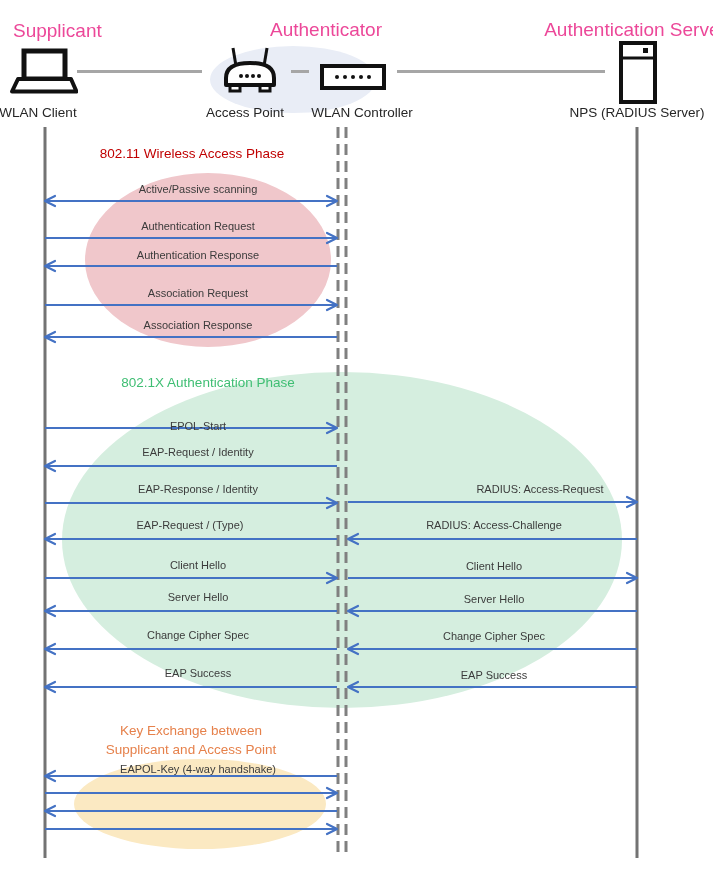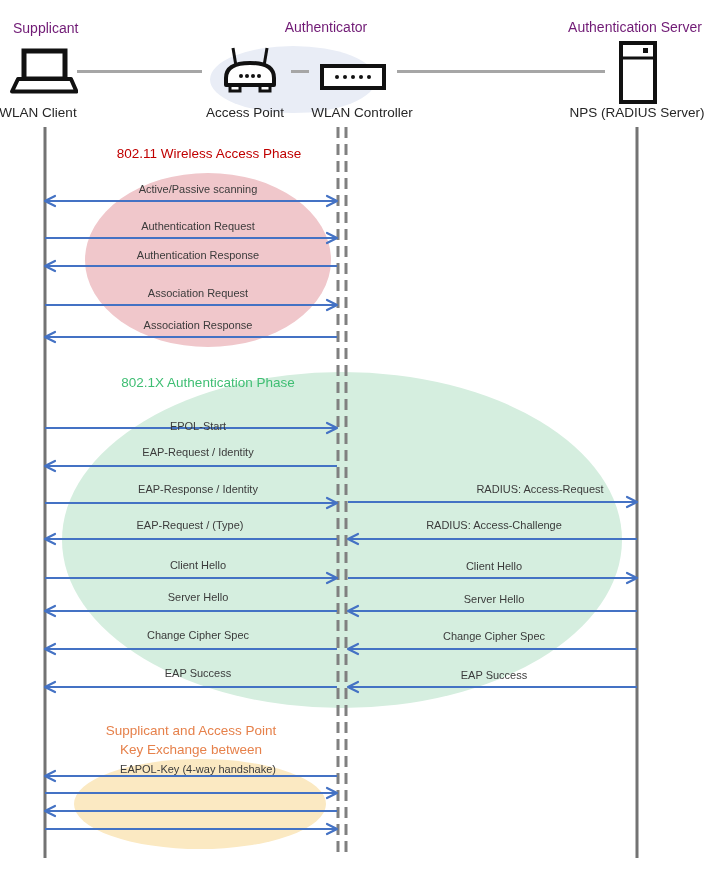--- a/index.html
+++ b/index.html
@@ -1,30 +1,30 @@
 <!DOCTYPE html>
 <html><head>
 <meta charset="utf-8">
 <style>
   html,body{margin:0;padding:0;background:#fff;}
   #canvas{
     position:relative;width:713px;height:875px;background:#fff;overflow:hidden;
     font-family:"Liberation Sans",sans-serif;color:#262626;
   }
-  .hdr-label{position:absolute;font-size:14px;color:#701a75;white-space:nowrap;}
+  .hdr-label{position:absolute;font-size:19px;color:#ec4899;white-space:nowrap;}
   .centered{transform:translateX(-50%);}
   .dev-label{position:absolute;top:105px;font-size:13.5px;color:#262626;white-space:nowrap;}
   .connector{position:absolute;top:70px;height:3px;background:#A6A6A6;}
   .ellipse{position:absolute;border-radius:50%;}
   #ellipse-authenticator{left:210px;top:46px;width:166px;height:67px;background:#E9EDF6;}
   #ellipse-wireless{left:85px;top:173px;width:246px;height:174px;background:#F0C7CB;}
   #ellipse-dot1x{left:62px;top:372px;width:560px;height:336px;background:#D5EEDF;}
   #ellipse-keyexchange{left:74px;top:759px;width:252px;height:90px;background:#FBE9C2;}
   .phase-title{position:absolute;font-size:13.5px;white-space:nowrap;z-index:6;text-align:center;}
-  #phase1-title{left:192px;top:146px;color:#C00000;margin-left:17px;}
+  #phase1-title{left:192px;top:146px;color:#C00000;}
   #phase2-title{left:208px;top:375px;color:#3FBE73;}
   #phase3-title{left:191px;top:721px;color:#E6814B;line-height:19px;}
   .icon{position:absolute;z-index:3;}
   #arrow-layer{position:absolute;left:0;top:0;z-index:4;}
   #labels{position:absolute;left:0;top:0;width:713px;height:875px;z-index:5;pointer-events:none;}
   .msg-label{position:absolute;transform:translateX(-50%);font-size:11px;line-height:15px;
     color:#3B3B3B;white-space:nowrap;}
 </style>
 </head>
 <body>
@@ -77,22 +77,22 @@
   </svg>
 
   <div class="dev-label centered" style="left:30px;margin-left:8px;">WLAN Client</div>
   <div class="dev-label centered" style="left:245px;">Access Point</div>
   <div class="dev-label centered" style="left:362px;">WLAN Controller</div>
   <div class="dev-label centered" style="left:637px;">NPS (RADIUS Server)</div>
 
   <div class="phase-title centered" id="phase1-title">802.11 Wireless Access Phase</div>
   <div class="phase-title centered" id="phase2-title">802.1X Authentication Phase</div>
   <div class="phase-title centered" id="phase3-title">
+    <div>Key Exchange between</div>
     <div>Supplicant and Access Point</div>
-    <div>Key Exchange between</div>
   </div>
 
   <svg id="arrow-layer" width="713" height="875">
     <defs>
       <marker id="ah" markerUnits="userSpaceOnUse" markerWidth="14" markerHeight="14" refX="12" refY="7" orient="auto-start-reverse">
         <path d="M2 2 L12 7 L2 12" fill="none" stroke="#4472C4" stroke-width="2.2" stroke-linecap="round" stroke-linejoin="round"></path>
       </marker>
     </defs>
     <g id="line-layer">
         <line x1="45" y1="127" x2="45" y2="858" stroke="#737373" stroke-width="3"></line>

